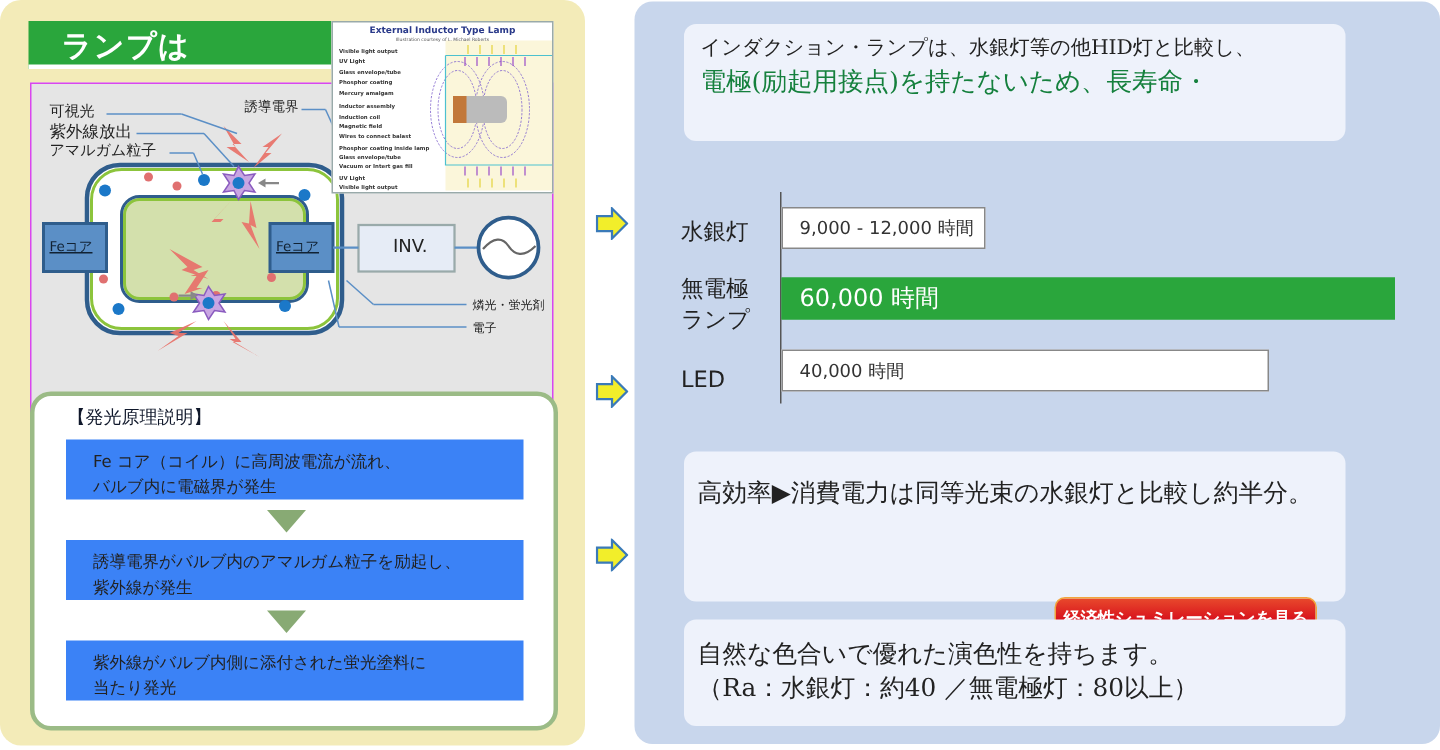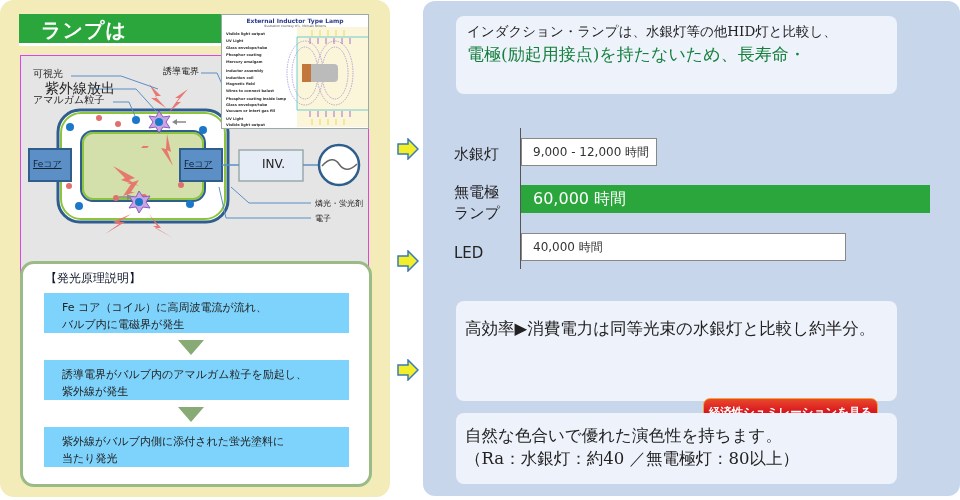--- a/index.html
+++ b/index.html
@@ -14,21 +14,21 @@
   .diagram-box { position: absolute; left: 20px; top: 55px; width: 349px; height: 240px; background: #e5e5e5; border: 1px solid #d946ef; }
   .diagram-svg { position: absolute; left: 0; top: 0; }
 
   .inset { position: absolute; left: 221px; top: 14px; width: 148px; height: 115px; background: #fff; border: 1px solid #9aa; }
   .inset-title { position: absolute; left: 0; top: 2px; width: 100%; text-align: center; font-size: 6px; font-weight: bold; color: #2a3a8a; }
   .inset-sub { position: absolute; left: 0; top: 9px; width: 100%; text-align: center; font-size: 3px; color: #555; }
   .inset-label { position: absolute; left: 4px; font-size: 3.6px; font-weight: bold; color: #333; white-space: nowrap; }
 
   .explain-box { position: absolute; left: 20px; top: 261px; width: 352px; height: 226px; background: #ffffff; border: 3px solid #9bbb86; border-radius: 14px; }
   .explain-title { position: absolute; left: 22px; top: 6px; font-size: 12px; color: #0f172a; }
-  .step { position: absolute; left: 21px; width: 305px; height: 40px; background: #7dd3fc; padding: 6px 0 0 18px; font-size: 11px; line-height: 17px; color: #222; }
+  .step { position: absolute; left: 21px; width: 305px; height: 40px; background: #3b82f6; padding: 6px 0 0 18px; font-size: 11px; line-height: 17px; color: #222; }
   .step-arrow { position: absolute; left: 155px; width: 0; height: 0; border-left: 13px solid transparent; border-right: 13px solid transparent; border-top: 15px solid #88aa74; }
 
   
   .yarrow { position: absolute; left: 397px; width: 22px; height: 22px; }
 
   
   .right-panel { position: absolute; left: 423px; top: 1px; width: 537px; height: 495px; background: #c8d6ec; border-radius: 12px; }
   .card { position: absolute; background: #eef2fb; border-radius: 8px; }
   .card1 { left: 33px; top: 15px; width: 441px; height: 78px; }
   .card1 .line-small { position: absolute; left: 11px; top: 7px; font-family: "DejaVu Serif", "Liberation Serif", serif; font-size: 13.5px; color: #222; }
@@ -113,21 +113,21 @@
       <line x1="108" y1="46" x2="114" y2="60" stroke="#5b8fc6" stroke-width="1"></line>
       <line x1="180" y1="17" x2="196" y2="17" stroke="#5b8fc6" stroke-width="1"></line>
       <line x1="196" y1="17" x2="201" y2="28" stroke="#5b8fc6" stroke-width="1"></line>
       <line x1="210" y1="131" x2="228" y2="147" stroke="#5b8fc6" stroke-width="1"></line>
       <line x1="228" y1="147" x2="290" y2="147" stroke="#5b8fc6" stroke-width="1"></line>
       <line x1="198" y1="131" x2="205" y2="162" stroke="#5b8fc6" stroke-width="1"></line>
       <line x1="205" y1="162" x2="290" y2="162" stroke="#5b8fc6" stroke-width="1"></line>
     </svg>
 
     <span style="position:absolute;left:12px;top:11px;font-size:10px;">可視光</span>
-    <span style="position:absolute;left:24px;top:24px;font-size:14px;">紫外線放出</span>
+    <span style="position:absolute;left:12px;top:24px;font-size:11px;">紫外線放出</span>
     <span style="position:absolute;left:12px;top:37px;font-size:10px;">アマルガム粒子</span>
     <span style="position:absolute;left:142px;top:9px;font-size:9px;">誘導電界</span>
     <span style="position:absolute;left:12px;top:102px;font-size:9px;color:#123;text-decoration:underline;">Feコア</span>
     <span style="position:absolute;left:163px;top:102px;font-size:9px;color:#123;text-decoration:underline;">Feコア</span>
     <span style="position:absolute;left:241px;top:101px;font-size:12px;">INV.</span>
     <span style="position:absolute;left:294px;top:142px;font-size:8px;">燐光・蛍光剤</span>
     <span style="position:absolute;left:294px;top:157px;font-size:8px;">電子</span>
   </div>
 
   <div class="inset">

